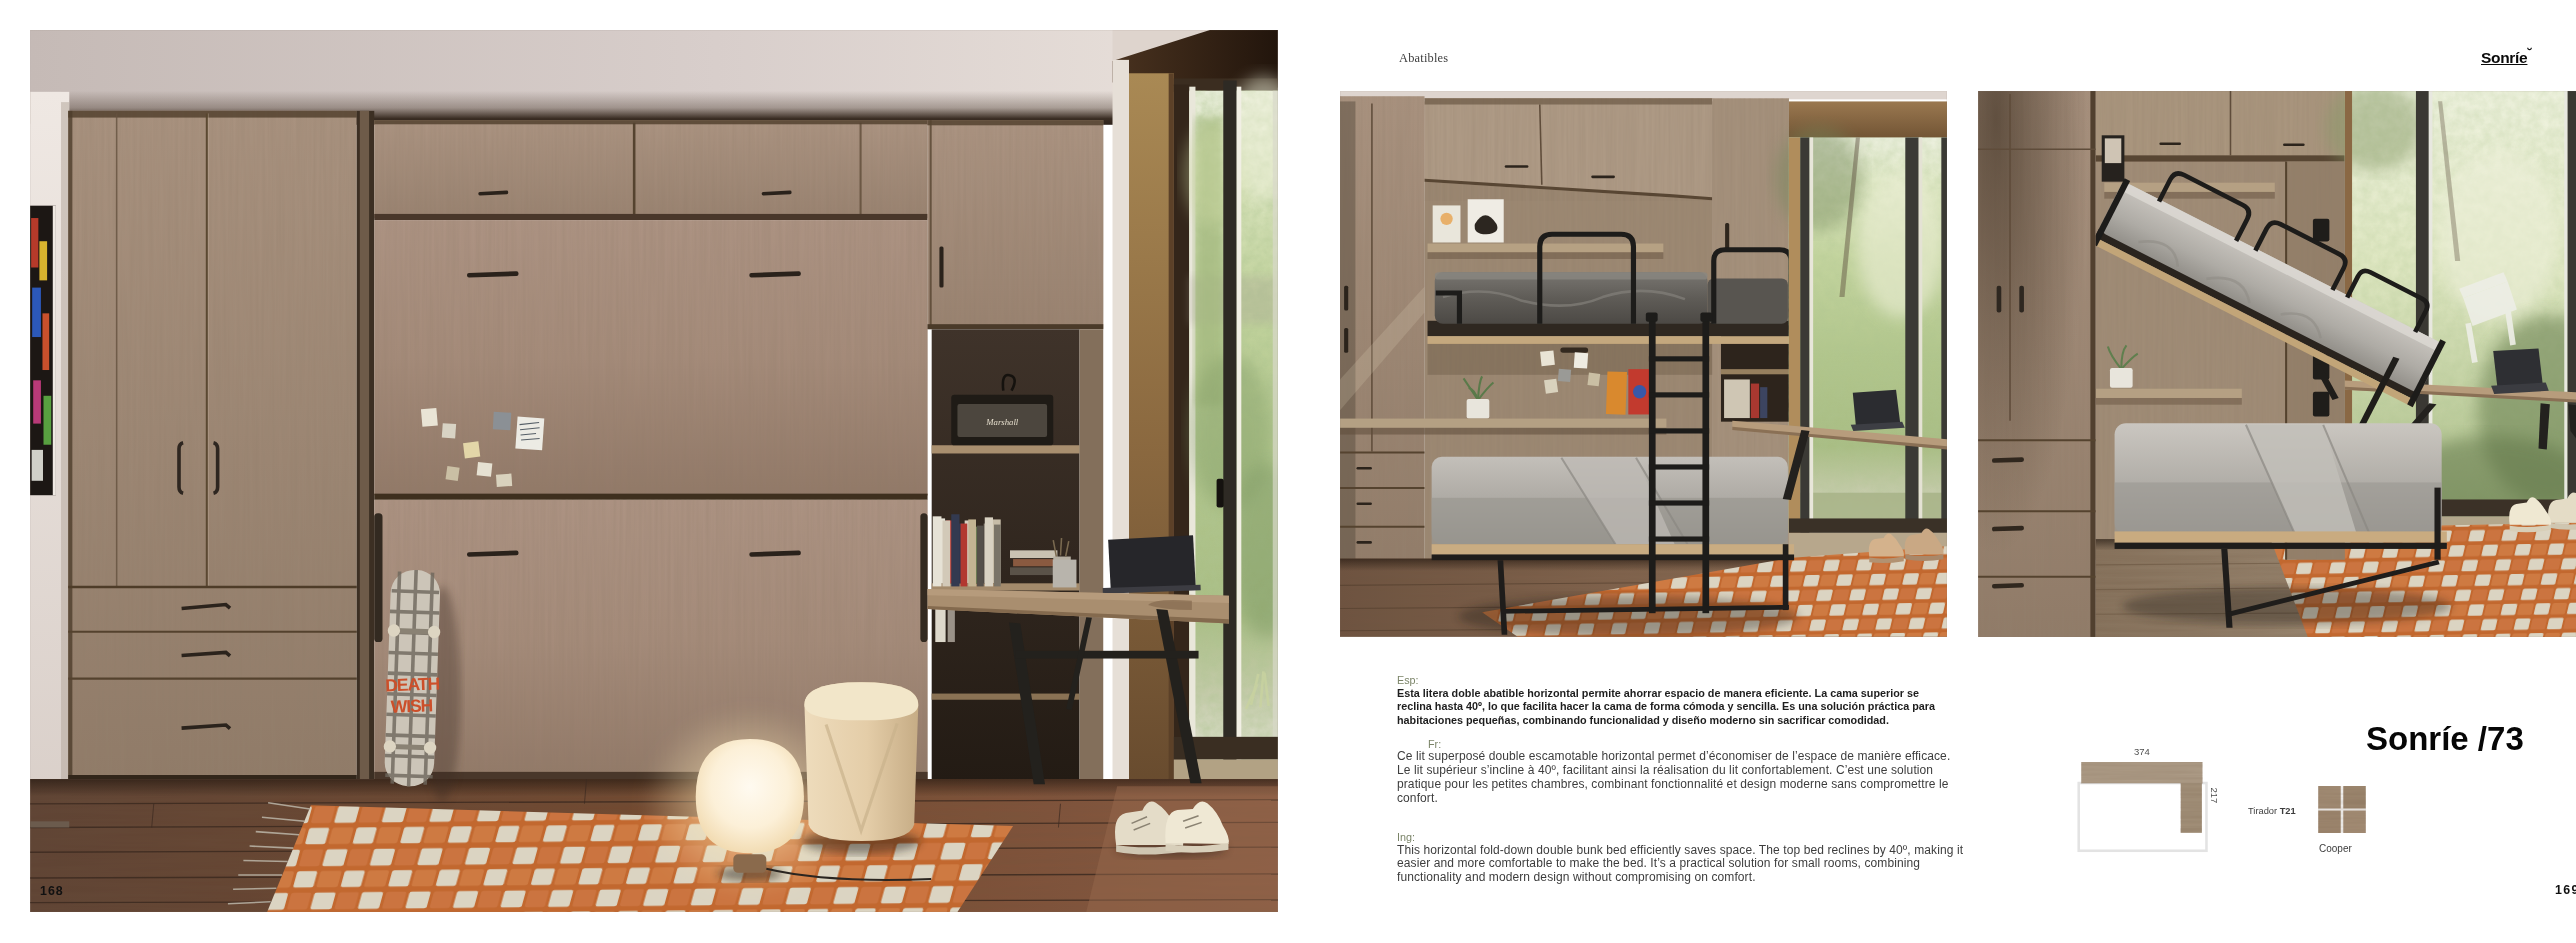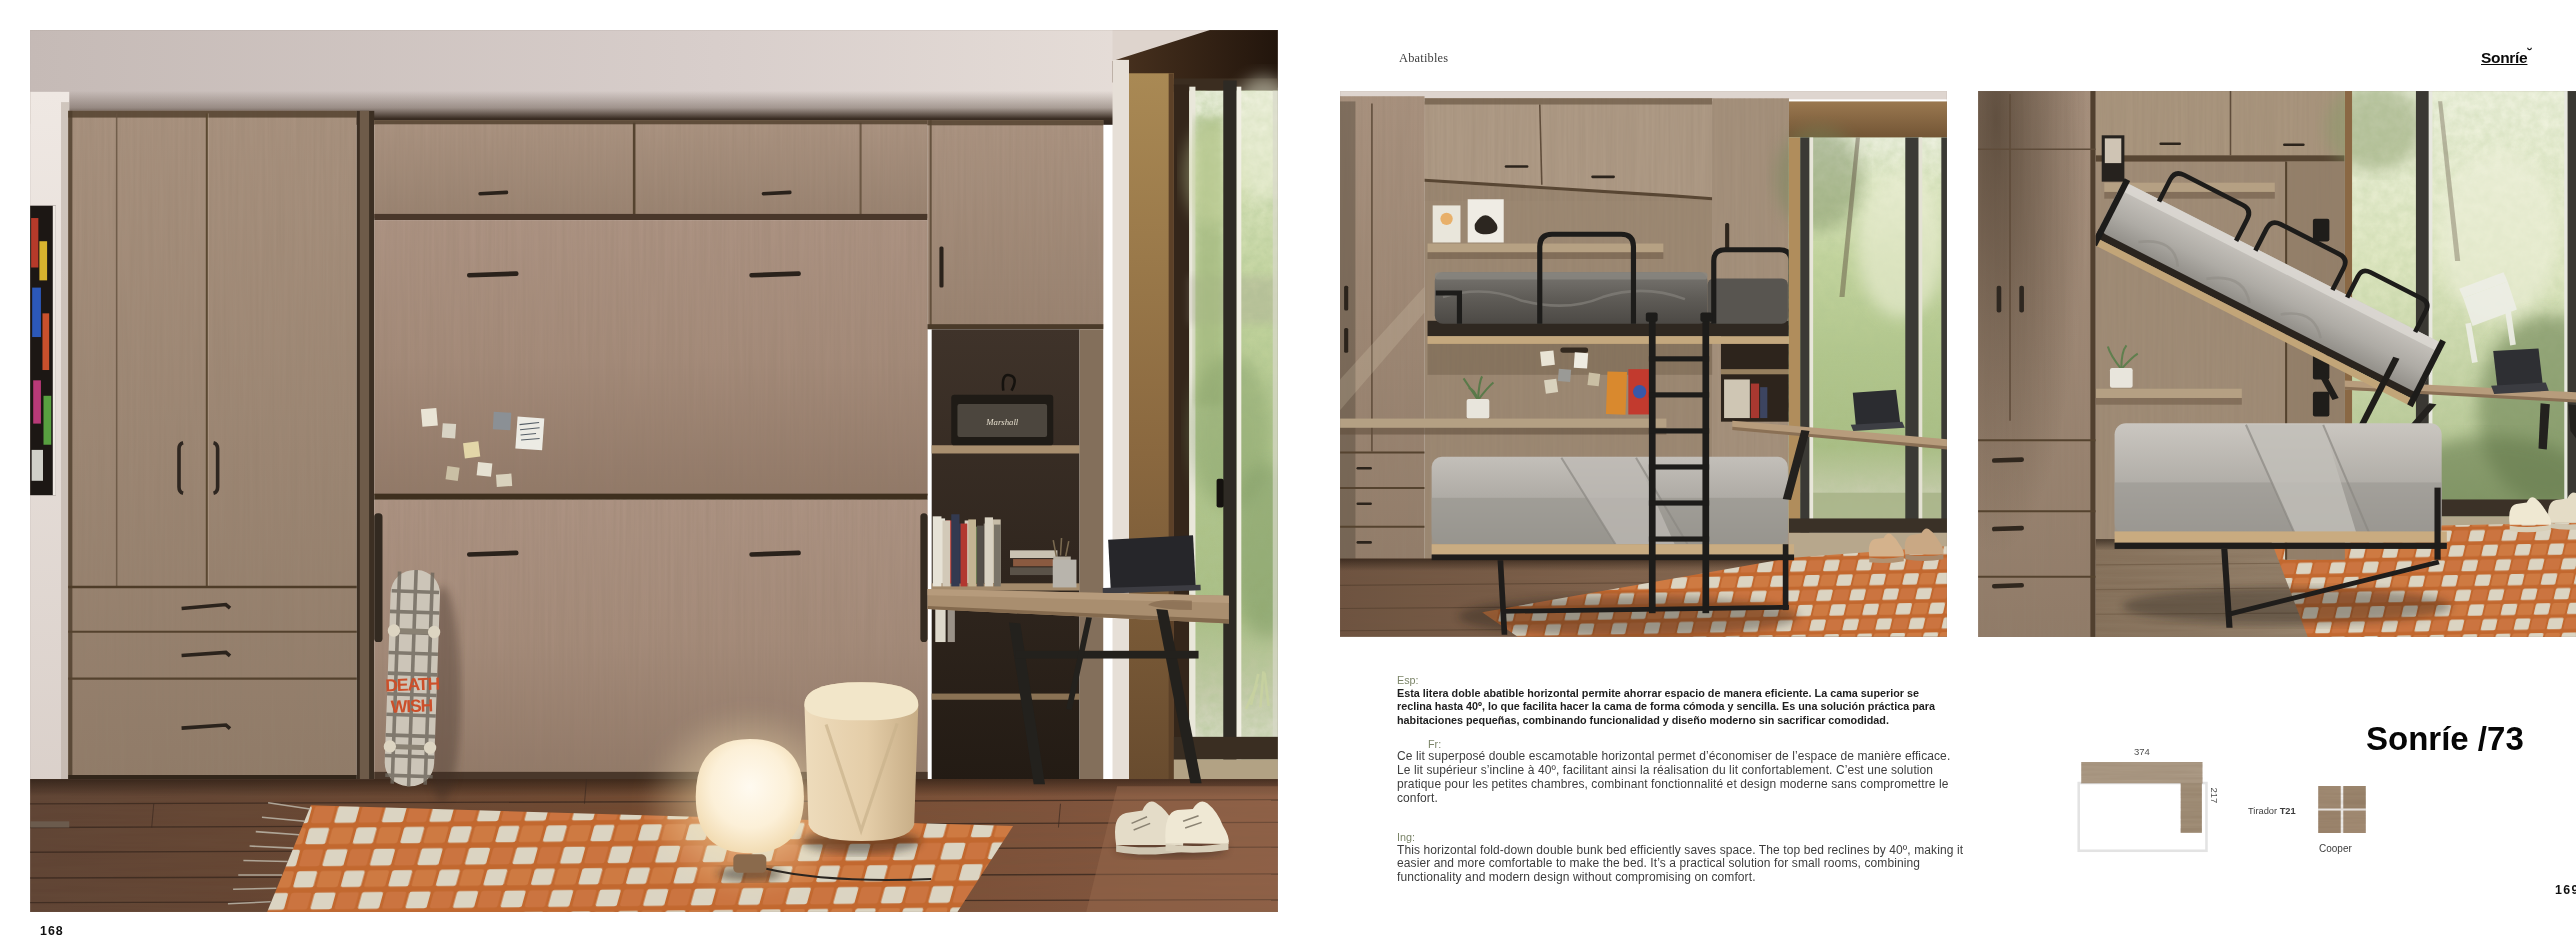--- a/index.html
+++ b/index.html
@@ -423,21 +423,21 @@
           <path d="M2138,1540 l30,-13"></path>
           <path d="M2142,1553 l32,-13"></path>
           <path d="M2238,1536 l30,-11"></path>
           <path d="M2242,1549 l32,-11"></path>
         </g>
 </g>
 
 <rect x="0" y="0" width="2422" height="1712" fill="none" stroke="#8a7a6e" stroke-opacity="0.18" stroke-width="2"></rect>
 </svg>
 
-<div class="abs" style="left:40px;top:924px;font-size:12.4px;font-weight:bold;color:#111;letter-spacing:1px;">168</div>
+<div class="abs" style="left:40px;top:884px;font-size:12.4px;font-weight:bold;color:#111;letter-spacing:1px;">168</div>
 
 <div class="abs" style="left:1399px;top:51px;font-size:12.4px;color:#3c3c3c;letter-spacing:0.2px;font-family:Liberation Serif, serif;">Abatibles</div>
 
 <div class="abs" style="left:2481px;top:49px;font-size:15.5px;font-weight:bold;color:#0a0a0a;letter-spacing:-0.3px;text-decoration:underline;">Sonríe<span style="display:inline-block;transform:translateY(-4.1px);font-size:14px;">˘</span></div>
 
 <svg class="abs" style="left:1340px;top:91px" width="607" height="546" viewBox="0 0 1179 1060">
 <defs>
 <linearGradient id="Mmat" x1="0" y1="0" x2="0" y2="1">
           <stop offset="0" stop-color="#c3bfb9"></stop>
           <stop offset="0.55" stop-color="#aba8a2"></stop>

